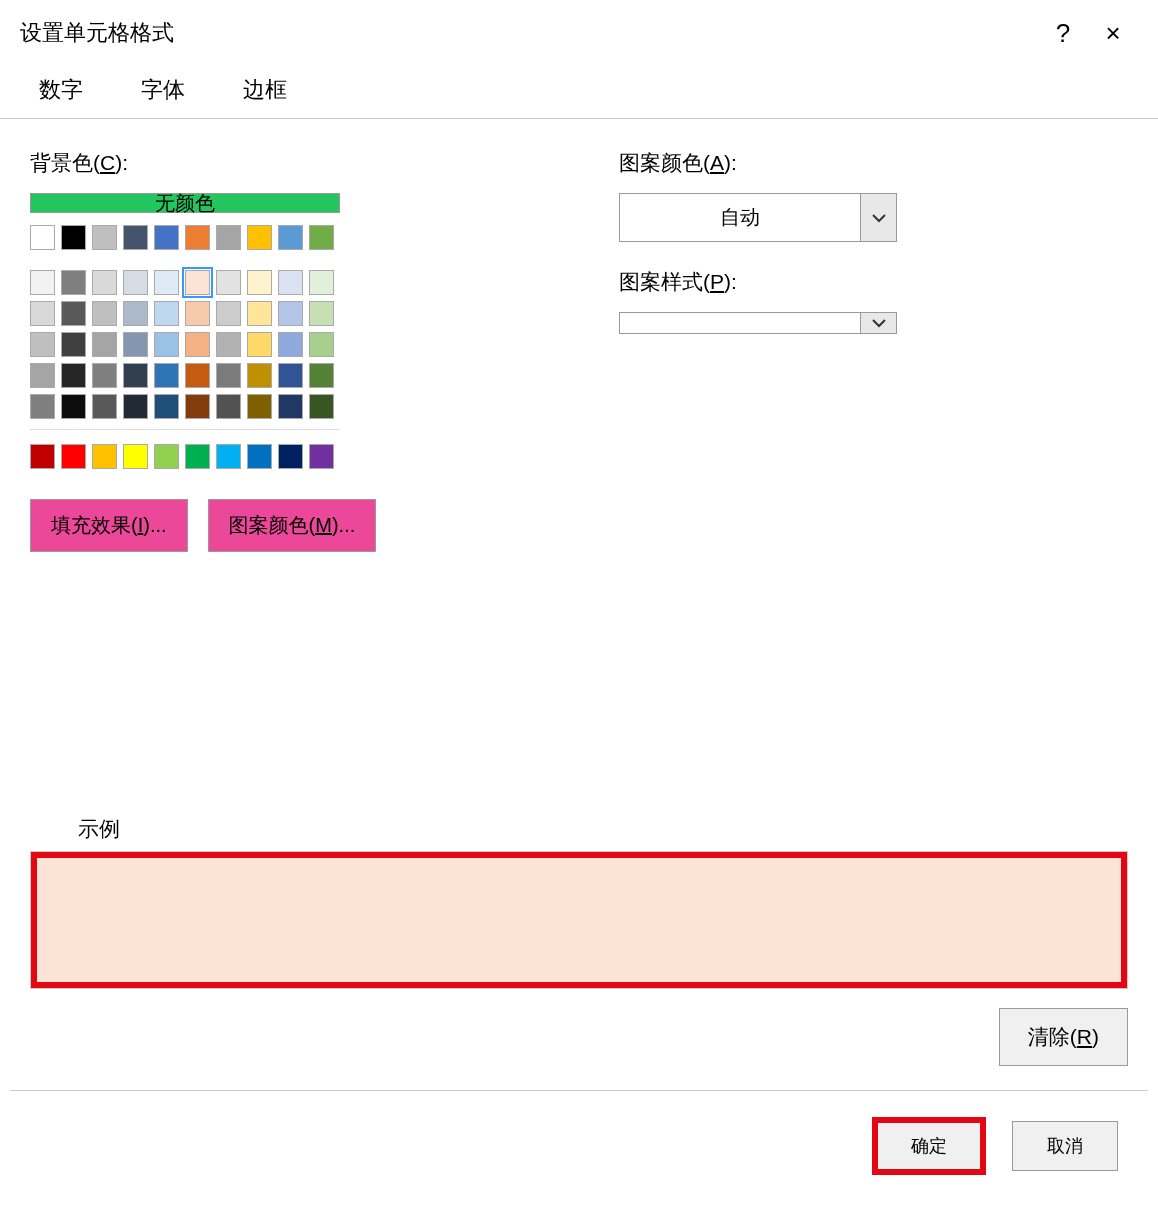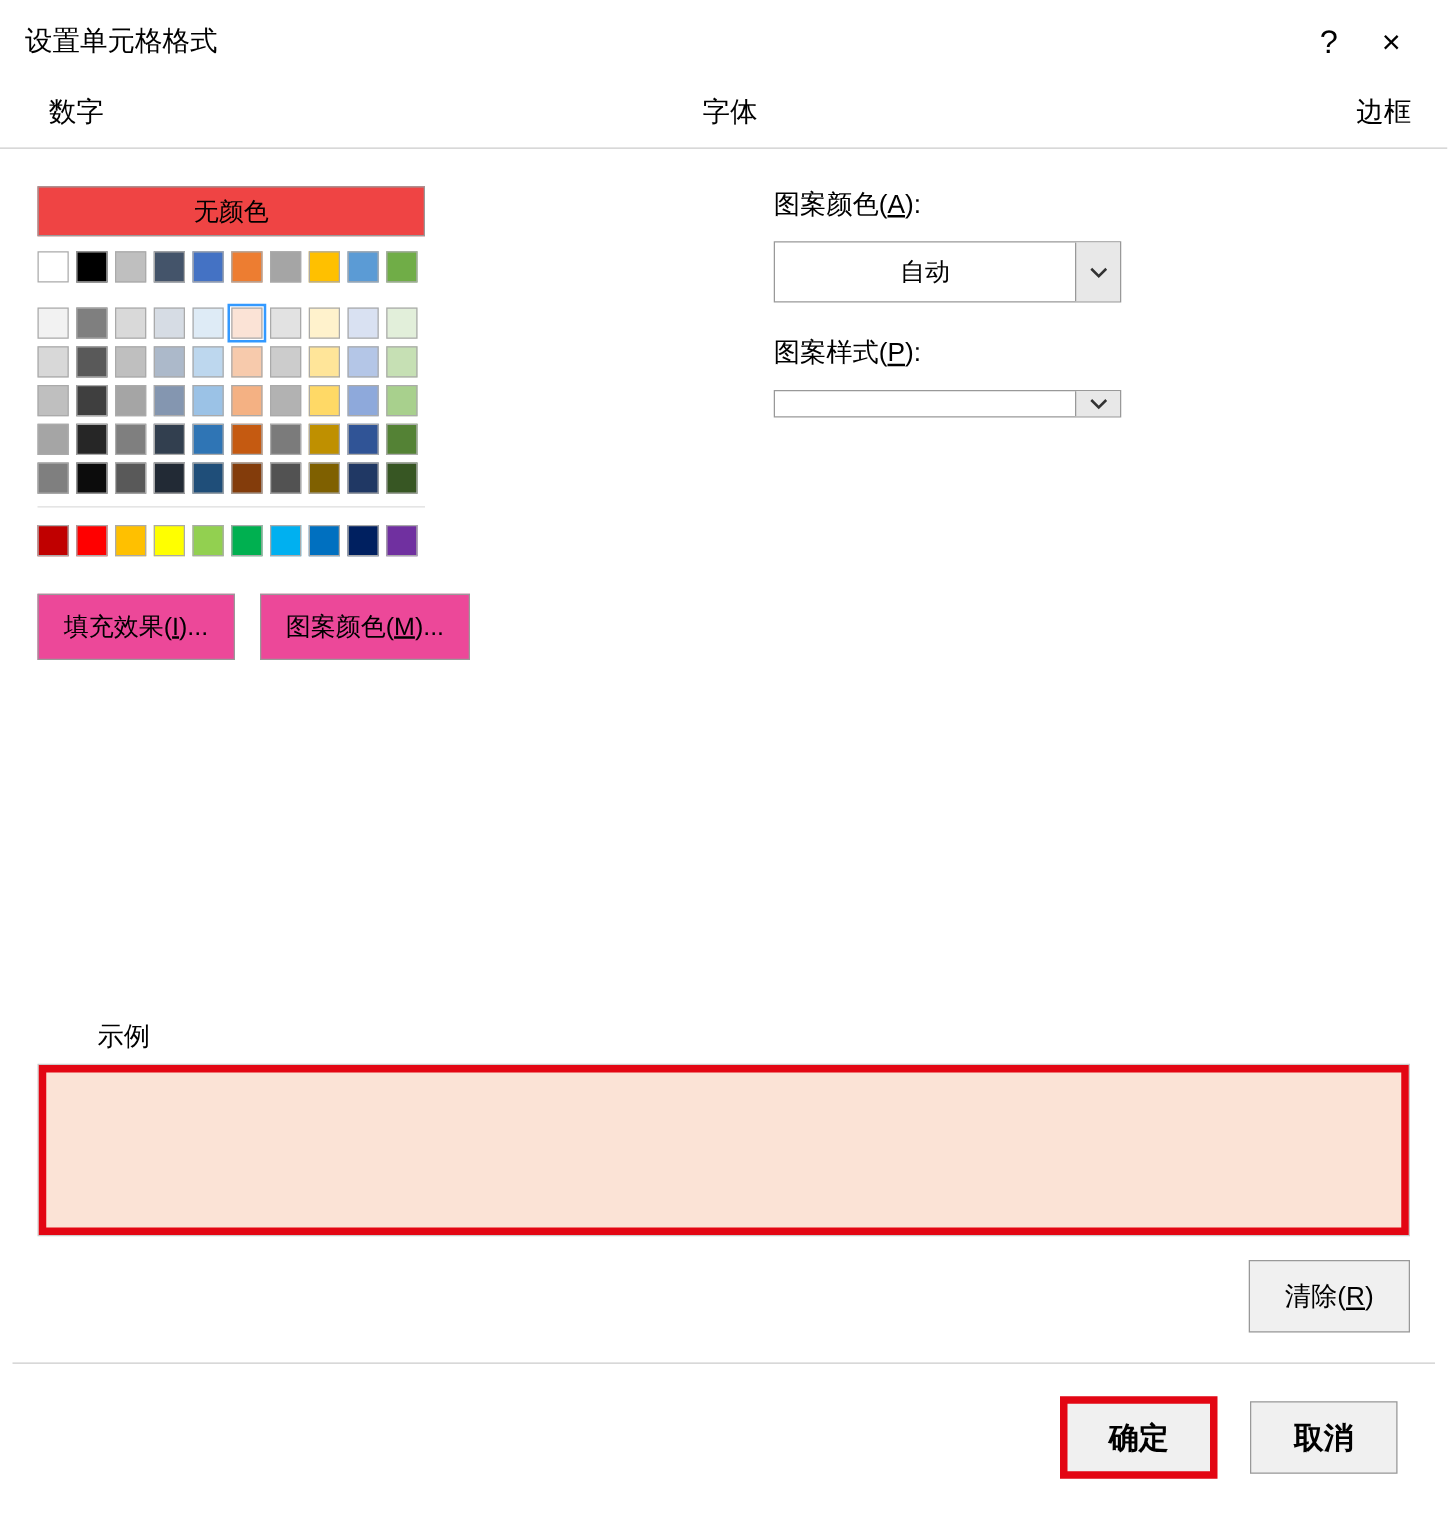--- a/index.html
+++ b/index.html
@@ -22,21 +22,20 @@
   width: 50px; height: 40px;
   display: flex; align-items: center; justify-content: center;
   font-size: 26px;
   cursor: pointer;
 }
 .tabs {
   display: flex;
   padding-left: 10px;
   border-bottom: 1px solid #ccc;
   position: relative;
-  justify-content: space-between;
 }
 .tab {
   padding: 14px 28px;
   font-size: 22px;
   cursor: pointer;
   border: 1px solid transparent;
   border-bottom: none;
   margin-bottom: -1px;
 }
 .tab.active {
@@ -53,23 +52,23 @@
   padding: 30px 30px 0 30px;
   gap: 80px;
 }
 .col { flex: 1; }
 .label {
   font-size: 21px;
   margin-bottom: 16px;
 }
 .label u { text-decoration: underline; }
 .nocolor-btn {
-  width: 310px; height: 40px;
-  border: 1px solid #999;
-  background: #ef4444;
+  width: 310px; height: 20px;
+  border: 1px solid #999;
+  background: #22c55e;
   font-size: 20px;
   display: flex; align-items: center; justify-content: center;
   margin-bottom: 12px;
   cursor: pointer;
 }
 .swatch-row { display: flex; gap: 6px; margin-bottom: 6px; }
 .swatch {
   width: 25px; height: 25px;
   border: 1px solid #aaa;
   cursor: pointer;
@@ -149,23 +148,22 @@
   padding-top: 30px;
   display: flex;
   justify-content: flex-end;
   gap: 30px;
   padding-right: 30px;
 }
 .footer .fbtn {
   padding: 12px 34px;
   border: 1px solid #999;
   background: #f0f0f0;
-  font-size: 24px;
-  cursor: pointer;
-  font-weight: bold;
+  font-size: 18px;
+  cursor: pointer;
 }
 .footer .fbtn.highlight {
   outline: 6px solid #e30613;
   outline-offset: -2px;
 }
 </style>
 </head>
 <body>
 
 <div class="titlebar">
@@ -175,20 +173,23 @@
 </div>
 
 <div class="tabs">
   <div class="tab">数字</div>
   <div class="tab">字体</div>
   <div class="tab">边框</div>
 </div>
 
 <div class="content">
   <div class="col">
+    <div class="label">
+      <span>背景色(</span><u>C</u><span>):</span>
+    </div>
     <div class="nocolor-btn">无颜色</div>
     <div id="theme-row" class="swatch-row">
         <div class="swatch" style="background: rgb(255, 255, 255);"></div>
         <div class="swatch" style="background: rgb(0, 0, 0);"></div>
         <div class="swatch" style="background: rgb(191, 191, 191);"></div>
         <div class="swatch" style="background: rgb(68, 84, 106);"></div>
         <div class="swatch" style="background: rgb(68, 114, 196);"></div>
         <div class="swatch" style="background: rgb(237, 125, 49);"></div>
         <div class="swatch" style="background: rgb(165, 165, 165);"></div>
         <div class="swatch" style="background: rgb(255, 192, 0);"></div>

